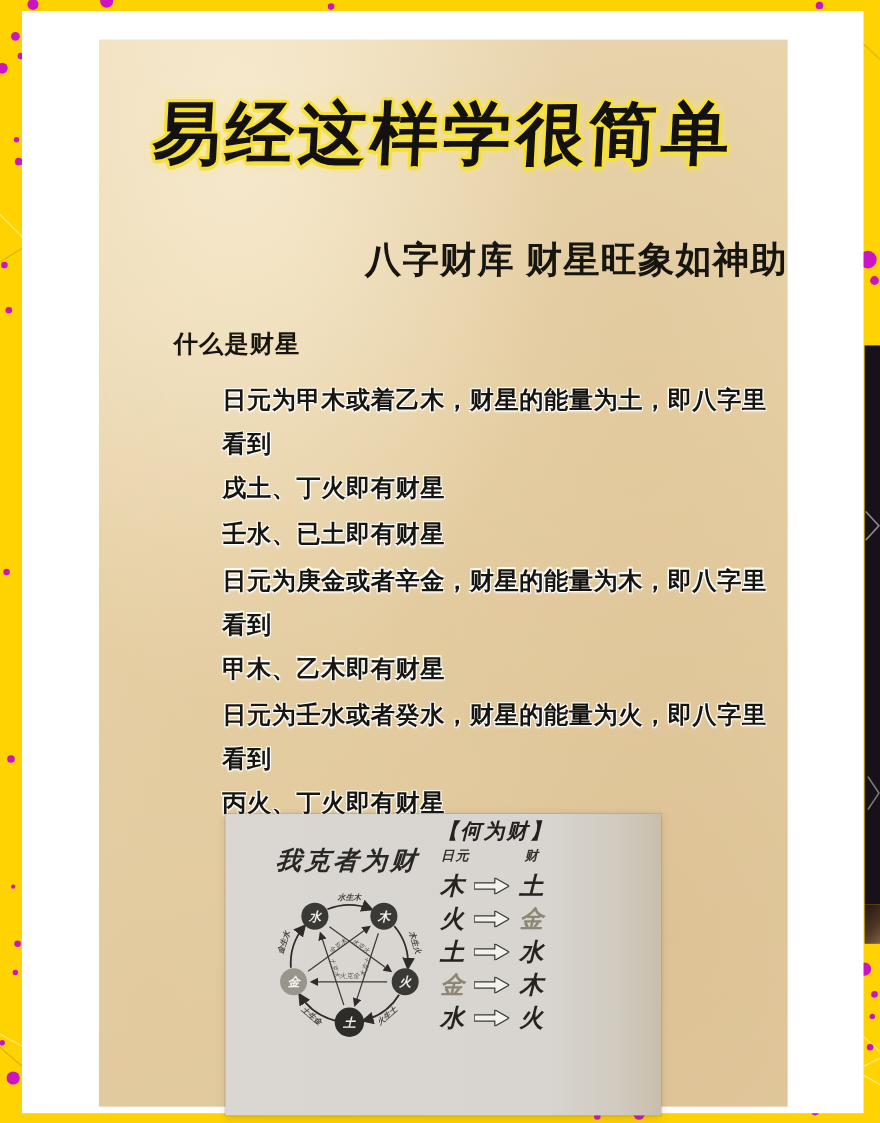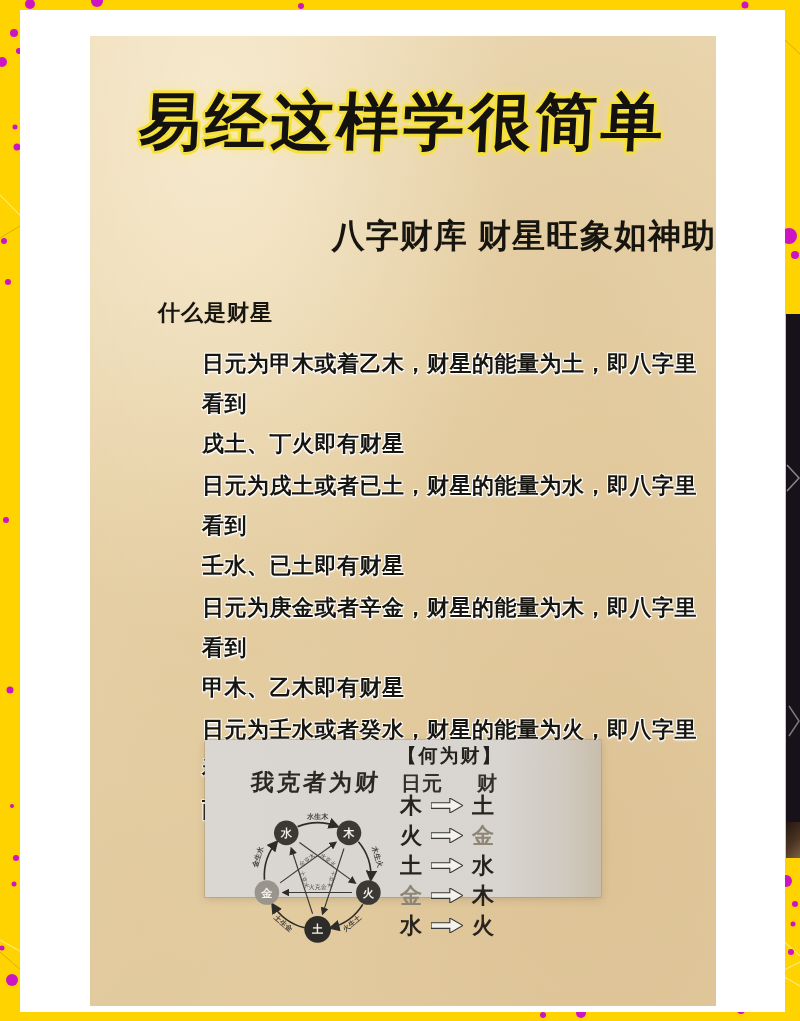--- a/index.html
+++ b/index.html
@@ -23,31 +23,31 @@
       0 0 12px rgba(255,236,90,.9);}
   .subtitle{position:absolute;left:0;right:0;top:178px;margin:0;text-align:right;
     font-weight:800;font-size:33px;letter-spacing:1px;color:#17150f;}
   .heading{position:absolute;left:68px;top:262px;margin:0;font-weight:800;
     font-size:22px;color:#17150f;letter-spacing:1px;}
   .body-text{position:absolute;left:68px;top:308px;width:500px;margin-left:44px;}
   .para{margin:0 0 2px 0;}
   .pline{font-size:22px;font-weight:700;color:#17150f;line-height:40px;letter-spacing:0.5px;
     text-shadow:-1px -1px 0 rgba(255,255,255,.85),1px -1px 0 rgba(255,255,255,.85),
       -1px 1px 0 rgba(255,255,255,.85),1px 1px 0 rgba(255,255,255,.85),0 2px 2px rgba(255,255,255,.6);}
-  .photo{position:absolute;left:115px;top:704px;width:396px;height:157px;
+  .photo{position:absolute;left:115px;top:704px;width:396px;height:274px;
     background:linear-gradient(90deg,#DAD7D2 0%,#D8D5D0 74%,#D0CAC0 90%,#C9BEAC 100%);
-    box-shadow:0 0 0 1px rgba(120,100,70,.2),0 2px 8px rgba(90,70,40,.22);}
+    box-shadow:0 0 0 1px rgba(120,100,70,.2),0 2px 8px rgba(90,70,40,.22);font-style:italic;}
   .photo-caption{position:absolute;left:150px;top:3px;width:190px;text-align:center;
     font-family:"DejaVu Serif","Liberation Serif",serif;font-weight:800;font-size:19px;
     letter-spacing:2px;color:#23211e;}
   .diag-title{position:absolute;left:46px;top:27px;font-family:"DejaVu Serif","Liberation Serif",serif;
     font-weight:800;font-size:23px;letter-spacing:3px;color:#2a2824;transform:skewX(-4deg);}
   .diagram{position:absolute;left:5px;top:54px;}
   .tbl-header{position:absolute;top:30px;font-family:"DejaVu Serif","Liberation Serif",serif;
-    font-weight:700;font-size:20px;color:#33302b;letter-spacing:1px;}
+    font-weight:700;font-size:12px;color:#33302b;letter-spacing:1px;}
   .th-day{left:196px;} .th-wealth{left:272px;}
   .tbl{position:absolute;left:192px;top:54px;display:flex;flex-direction:column;gap:7px;}
   .tbl-row{display:flex;align-items:center;height:23px;}
   .cell{width:28px;text-align:center;font-family:"DejaVu Serif","Liberation Serif",serif;
     font-weight:700;font-size:22px;color:#26231f;}
   .cell.metal{color:#8D8676;}
   .block-arrow{margin:0 6px;}
   .side-strip{position:absolute;left:786px;top:314px;width:14px;height:508px;background:#17121A;z-index:3;}
   .side-frag{position:absolute;left:786px;top:822px;width:14px;height:36px;z-index:3;
     background:linear-gradient(135deg,#241710 0%,#4A3322 55%,#7D5F43 100%);}
@@ -115,21 +115,20 @@
       <h1 class="title">易经这样学很简单</h1>
       <h2 class="subtitle">八字财库 财星旺象如神助</h2>
       <h3 class="heading">什么是财星</h3>
 
       <div class="body-text">
         <div class="para">
           <div class="pline">日元为甲木或着乙木，财星的能量为土，即八字里看到</div>
           <div class="pline">戌土、丁火即有财星</div>
         </div>
         <div class="para">
-          <div class="pline">日元为戌土或者已土，财星的能量为水，即八字里看到</div>
           <div class="pline">壬水、已土即有财星</div>
         </div>
         <div class="para">
           <div class="pline">日元为庚金或者辛金，财星的能量为木，即八字里看到</div>
           <div class="pline">甲木、乙木即有财星</div>
         </div>
         <div class="para">
           <div class="pline">日元为壬水或者癸水，财星的能量为火，即八字里看到</div>
           <div class="pline">丙火、丁火即有财星</div>
         </div>

